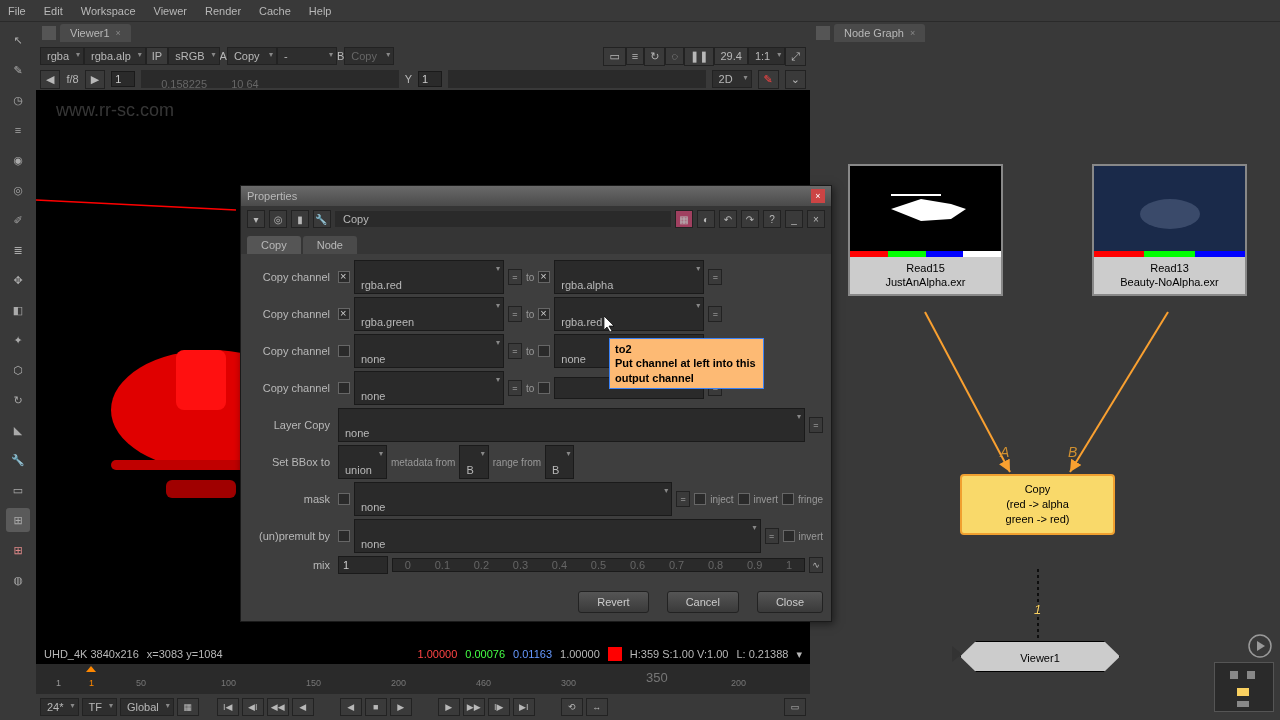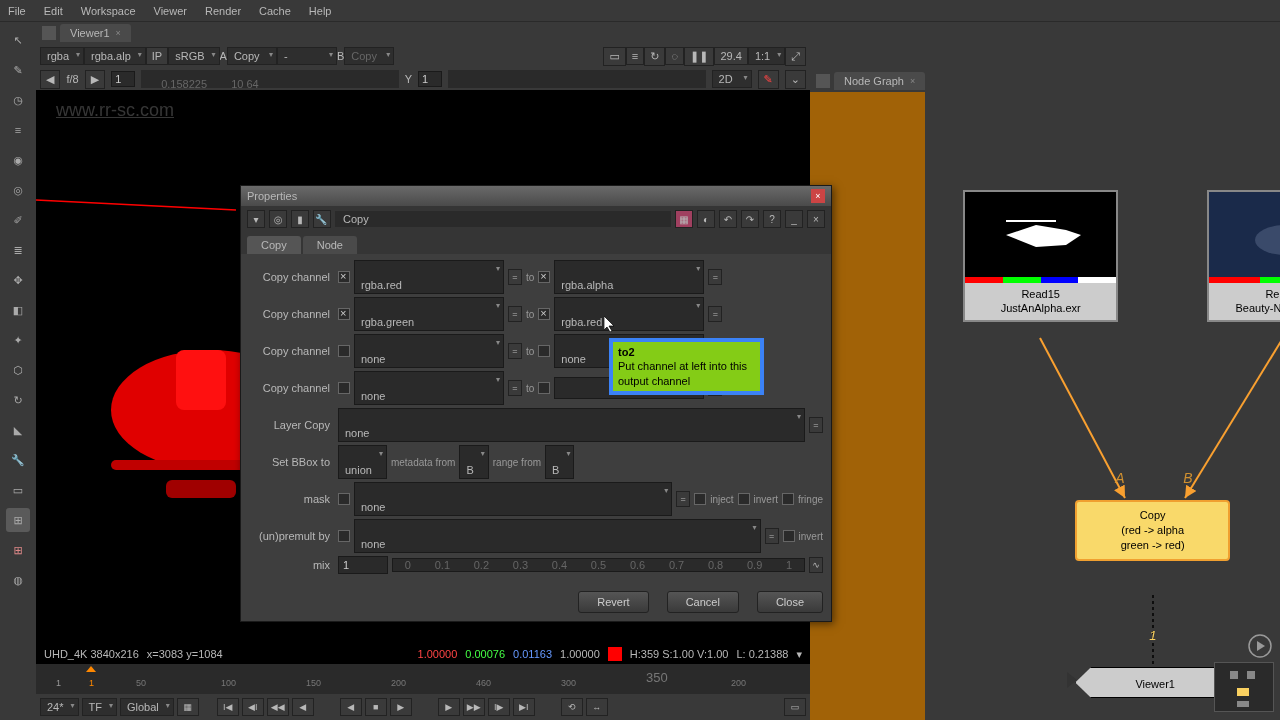--- a/index.html
+++ b/index.html
@@ -18,21 +18,21 @@
 .dd { background:#2e2e2e; border:1px solid #222; padding:2px 14px 2px 6px; position:relative; cursor:pointer; }
 .dd::after { content:'▾'; position:absolute; right:3px; font-size:8px; color:#888; }
 .btn-sm { background:#3a3a3a; border:1px solid #222; padding:2px 5px; cursor:pointer; }
 .viewer-toolbar2 { height:22px; background:#393939; display:flex; align-items:center; padding:0 4px; gap:6px; }
 .ruler { flex:1; height:18px; background:#2a2a2a; position:relative; font-size:8px; color:#666; overflow:hidden; }
 .viewer-canvas { flex:1; background:#000; position:relative; overflow:hidden; }
 .status-bar { height:20px; background:#000000; display:flex; align-items:center; padding:0 8px; gap:8px; font-size:10px; }
 .timeline { height:30px; background:#393939; position:relative; }
 .timeline-controls { height:26px; background:#393939; display:flex; align-items:center; padding:0 4px; gap:3px; }
 .timeline-controls .tc-btn { width:22px; height:18px; background:#3a3a3a; border:1px solid #222; display:flex; align-items:center; justify-content:center; cursor:pointer; font-size:9px; }
-.node-panel { width:470px; background:#a16207; display:flex; flex-direction:row;margin-top:48px; }
+.node-panel { width:470px; background:#15803d; display:flex; flex-direction:column; }
 .node-canvas { flex:1; background:#393939; position:relative; overflow:hidden; }
 .node { position:absolute; border:1px solid #000; text-align:center; }
 .node-thumb { width:155px; background:#000; border:2px solid #888; }
 .node-thumb .img { height:85px; display:flex; align-items:center; justify-content:center; }
 .node-thumb .lbl { background:#ccc; color:#000; padding:4px 2px; font-size:13px; line-height:1.3; }
 .node-thumb .strip { height:6px; display:flex; }
 .node-copy { background:#f9d96a; border:2px solid #f0a030; color:#000; padding:6px 8px; font-size:14px; line-height:1.35; border-radius:4px; }
 .node-viewer { background:#ccc; color:#000; padding:6px 20px; font-size:15px; border-radius:4px; clip-path:polygon(10% 0,90% 0,100% 50%,90% 100%,10% 100%,0 50%); }
 svg.edges { position:absolute; top:0; left:0; pointer-events:none; }
 
@@ -50,22 +50,22 @@
 .prop-row .lbl { width:85px; text-align:right; padding-right:4px; }
 .prop-row .dd2 { background:#2a2a2a; border:1px solid #1a1a1a; padding:18px 14px 2px 6px; position:relative; cursor:pointer; min-width:150px; }
 .prop-row .dd2::after { content:'▾'; position:absolute; right:3px; font-size:8px; color:#888; top:3px; }
 .prop-row .ck { width:12px; height:12px; border:1px solid #666; background:#2a2a2a; cursor:pointer; position:relative; }
 .prop-row .ck.on::after { content:'×'; position:absolute; left:1px; top:-2px; color:#ccc; font-size:11px; }
 .prop-row .eq { width:14px; height:16px; background:#3a3a3a; border:1px solid #222; display:flex; align-items:center; justify-content:center; font-size:9px; cursor:pointer; }
 .prop-row input[type=text] { background:#2a2a2a; border:1px solid #1a1a1a; color:#ccc; padding:2px 4px; }
 .slider-track { flex:1; height:14px; background:#2a2a2a; border:1px solid #1a1a1a; position:relative; font-size:8px; color:#666; display:flex; align-items:center; justify-content:space-around; }
 .dialog-footer { padding:8px; display:flex; justify-content:flex-end; gap:18px; background:#3e3e3e; }
 .dialog-footer button { background:linear-gradient(#555,#3a3a3a); border:1px solid #222; color:#ccc; padding:4px 18px; cursor:pointer; border-radius:3px; }
-.tooltip { position:absolute; background:#84cc16; color:#000; border:4px solid #3b82f6; padding:3px 5px; font-size:10px; line-height:1.3; z-index:100; }
-.watermark { position:absolute; color:rgba(120,120,120,.15); font-size:16px; pointer-events:none;text-decoration:underline; }
+.tooltip { position:absolute; background:#fdba74; color:#000; border:1px solid #3b82f6; padding:3px 5px; font-size:10px; line-height:1.3; z-index:100;font-weight:bold; }
+.watermark { position:absolute; color:rgba(120,120,120,.15); font-size:16px; pointer-events:none; }
 .cursor-arrow { position:absolute; width:12px; height:16px; z-index:200; }
 .channel-label { color:#999; font-size:10px; }
 </style>
 </head>
 <body>
 
 <div class="menubar">
   <span>File</span>
   <span>Edit</span>
   <span>Workspace</span>

